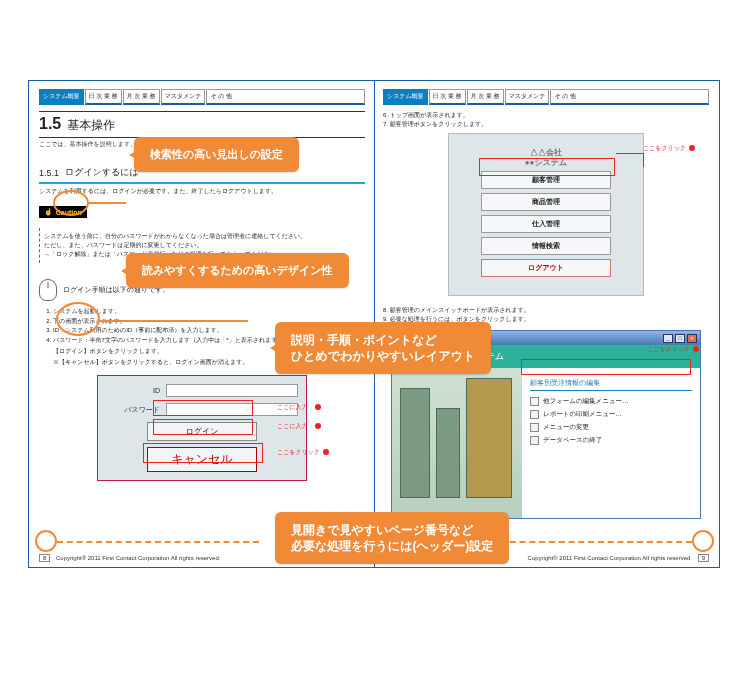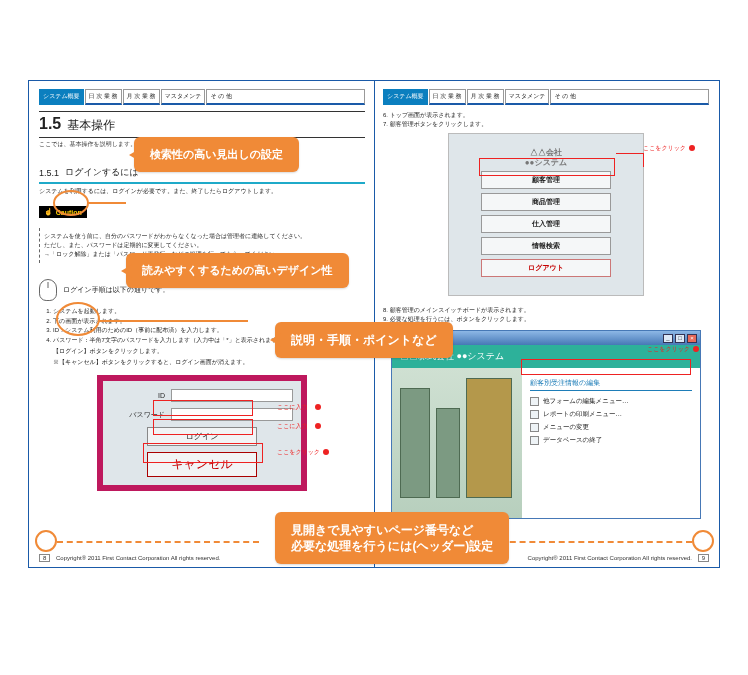--- a/index.html
+++ b/index.html
@@ -32,21 +32,21 @@
 
   .note-box { border-left: 1px dashed #666; margin-top: 10px; padding: 4px 4px; font-size: 6px; line-height: 1.5; }
 
   .step-icon-row { display: flex; align-items: center; gap: 6px; margin-top: 16px; }
   .mouse-icon { width: 18px; height: 22px; border: 1px solid #666; border-radius: 10px 10px 8px 8px; position: relative; }
   .mouse-icon::before { content: ""; position: absolute; top: 2px; left: 50%; width: 1px; height: 6px; background: #666; transform: translateX(-50%); }
 
   ol.steps { list-style: decimal; margin: 6px 0 0 14px; font-size: 6px; line-height: 1.6; }
   .step-sub { font-size: 6px; margin: 2px 0 0 14px; }
 
-  .login-panel { width: 210px; margin: 8px auto 0; background: #dfe6ea; border: 6px solid #be185d; padding: 8px; }
+  .login-panel { width: 210px; margin: 8px auto 0; background: #dfe6ea; border: 1px solid #be185d; padding: 8px; }
   .login-row { display: flex; align-items: center; margin-bottom: 6px; }
   .login-label { width: 60px; font-size: 7px; text-align: right; padding-right: 6px; }
   .login-input { flex: 1; height: 13px; background: #fff; border: 1px solid #999; }
   .login-btns { display: flex; flex-direction: column; align-items: center; gap: 6px; margin-top: 6px; }
   .btn-login { width: 110px; padding: 3px 0; text-align: center; background: #f2f4f5; border: 1px solid #888; font-size: 8px; }
   .btn-cancel { width: 110px; padding: 3px 0; text-align: center; background: #f2f4f5; border: 1px solid #a00; color: #c40000; font-size: 12px; }
 
   .red-box { position: absolute; border: 1px solid #e22; }
   .red-dot { position: absolute; width: 6px; height: 6px; border-radius: 50%; background: #e22; }
   .red-text { font-size: 6px; color: #e22; white-space: nowrap; }
@@ -245,20 +245,21 @@
 <div class="leader" style="left:88px; top:202px; width:38px;"></div>
 
 <div class="circle" style="left:56px; top:302px; width:44px; height:34px;"></div>
 <div class="leader" style="left:98px; top:320px; width:150px;"></div>
 
 <div class="callout tail-left" style="left:134px; top:137px;">検索性の高い見出しの設定</div>
 <div class="callout tail-left" style="left:126px; top:253px;">読みやすくするための高いデザイン性</div>
 
 <div class="callout tail-left big" style="left:258px; top:322px; line-height:1.35;">
   <div>説明・手順・ポイントなど</div>
+  <div>ひとめでわかりやすいレイアウト</div>
 </div>
 
 <div class="circle" style="left:35px; top:530px; width:22px; height:22px;"></div>
 <div class="circle" style="left:692px; top:530px; width:22px; height:22px;"></div>
 <div class="ftr-dash" style="left:57px; top:541px; width:202px;"></div>
 <div class="ftr-dash" style="left:500px; top:541px; width:192px;"></div>
 
 <div class="callout big" style="left:258px; top:512px; line-height:1.35;padding-left:16px;">
   <div>見開きで見やすいページ番号など</div>
   <div>必要な処理を行うには(ヘッダー)設定</div>

